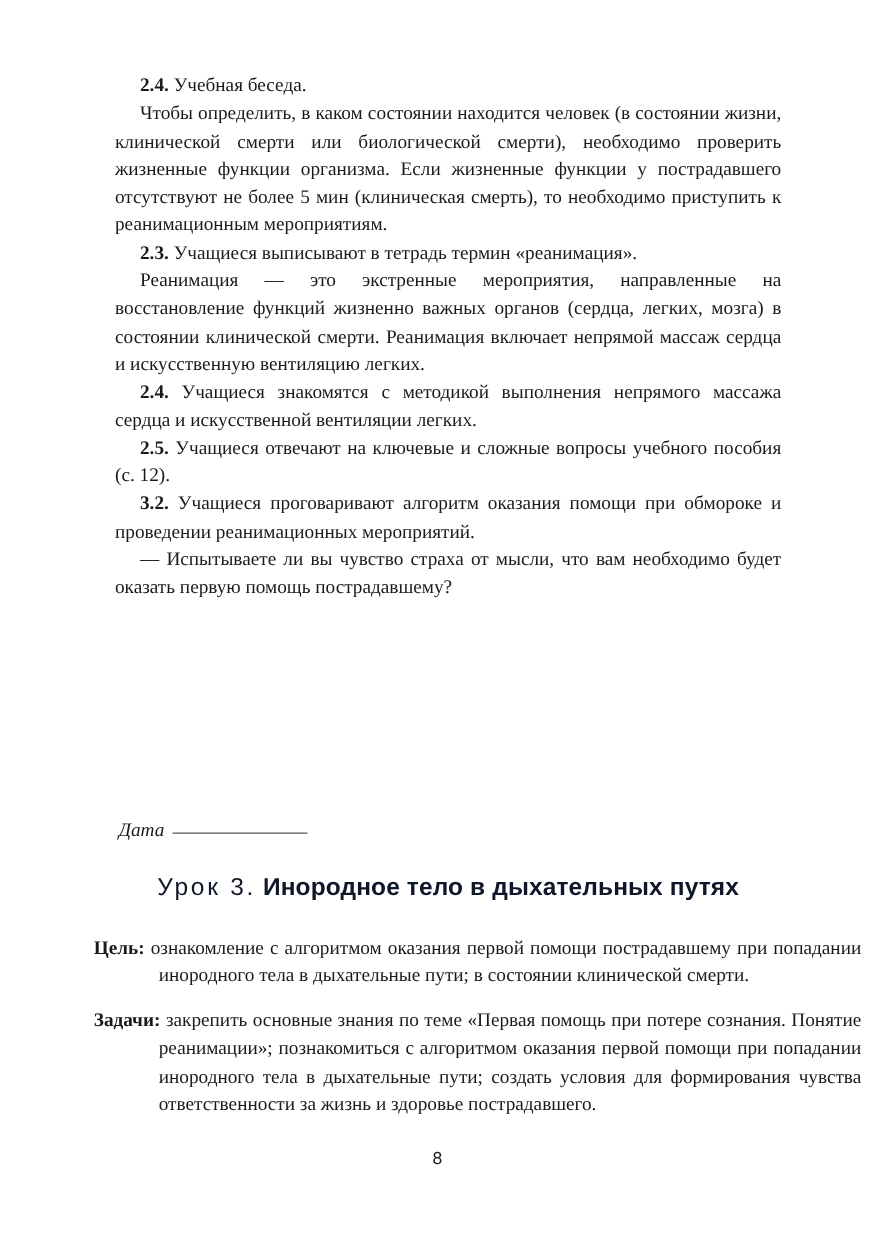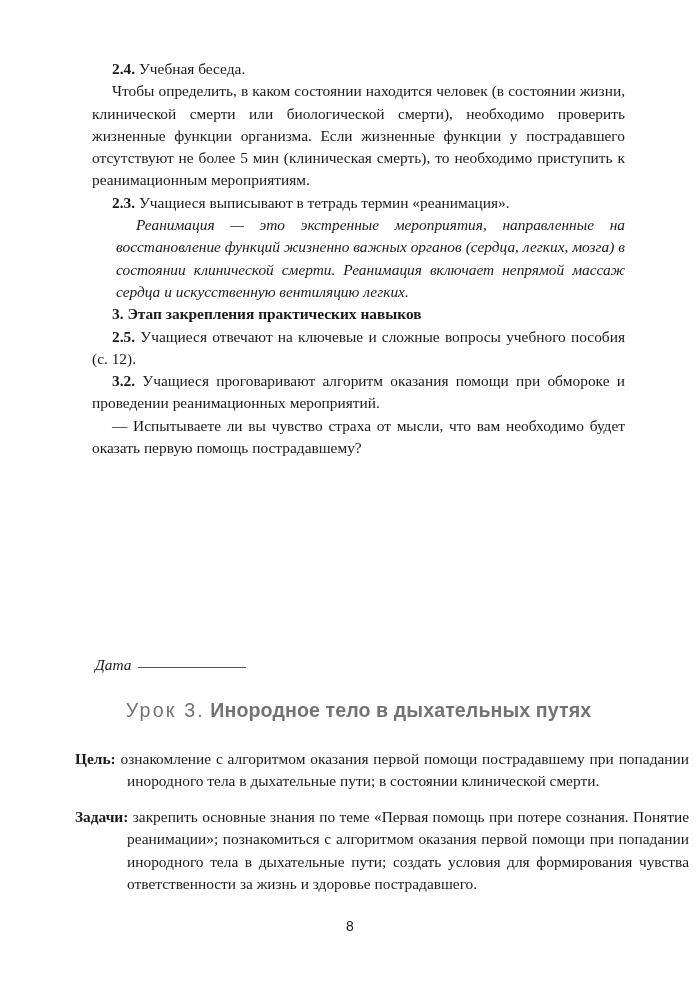--- a/index.html
+++ b/index.html
@@ -35,22 +35,20 @@
   p.body-par {
     margin: 0;
     font-size: 15.4px;
     line-height: 22.3px;
     text-align: justify;
     text-indent: 20px;
     hyphens: manual;
   }
 
   p.body-par.italic {
-    font-style: italic;
-    margin-left: 24px;
   }
 
   p.heading-par {
     margin: 0;
     font-size: 15.4px;
     line-height: 22.3px;
     text-align: left;
     text-indent: 20px;
   }
 
@@ -81,21 +79,21 @@
   
   .lesson-title {
     position: absolute;
     left: 92px;
     top: 697px;
     width: 533px;
     text-align: center;
     font-family: "Liberation Sans", "DejaVu Sans", sans-serif;
     font-size: 19.6px;
     line-height: 26px;
-    color: #737373;
+    color: #0f172a;
     white-space: nowrap;
   }
   .lesson-title .lesson-label {
     font-weight: normal;
     letter-spacing: 2.2px;
   }
   .lesson-title .lesson-name {
     font-weight: bold;
     letter-spacing: 0.1px;
   }
@@ -138,22 +136,22 @@
   <div class="column">
 
     <p class="heading-par"><span class="b">2.4.</span><span> Учебная беседа.</span></p>
 
     <p class="body-par">Чтобы определить, в каком состоянии находится человек (в состоянии жизни, клинической смерти или биологической смерти), необходимо проверить жизненные функции организма. Если жизненные функции у пострадавшего отсутствуют не более 5 мин (клиническая смерть), то необходимо приступить к реанимационным мероприятиям.</p>
 
     <p class="heading-par"><span class="b">2.3.</span><span> Учащиеся выписывают в тетрадь термин «реанимация».</span></p>
 
     <p class="body-par italic">Реанимация — это экстренные мероприятия, направленные на восстановление функций жизненно важных органов (сердца, легких, мозга) в состоянии клинической смерти. Реанимация включает непрямой массаж сердца и искусственную вентиляцию легких.</p>
 
+    <p class="body-par"><span class="b">2.4.</span><span> Учащиеся знакомятся с методикой выполнения непрямого массажа сердца и искусственной вентиляции легких.</span></p>
 
-    <p class="heading-par"><span class="b">3. Этап закрепления практических навыков</span></p>
 
     <p class="body-par"><span class="b">2.5.</span><span> Учащиеся отвечают на ключевые и сложные вопросы учебного пособия (с. 12).</span></p>
 
     <p class="body-par"><span class="b">3.2.</span><span> Учащиеся проговаривают алгоритм оказания помощи при обмороке и проведении реанимационных мероприятий.</span></p>
 
 
 
 
     <p class="body-par">— Испытываете ли вы чувство страха от мысли, что вам необходимо будет оказать первую помощь пострадавшему?</p>
 

